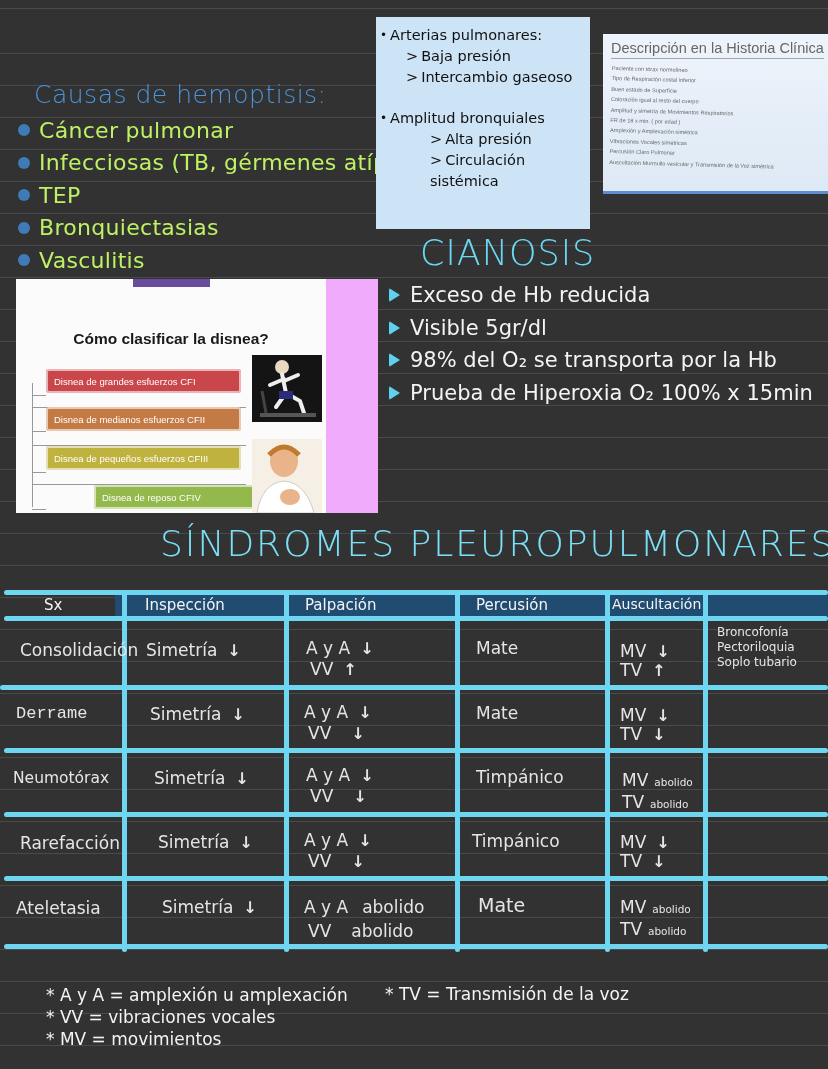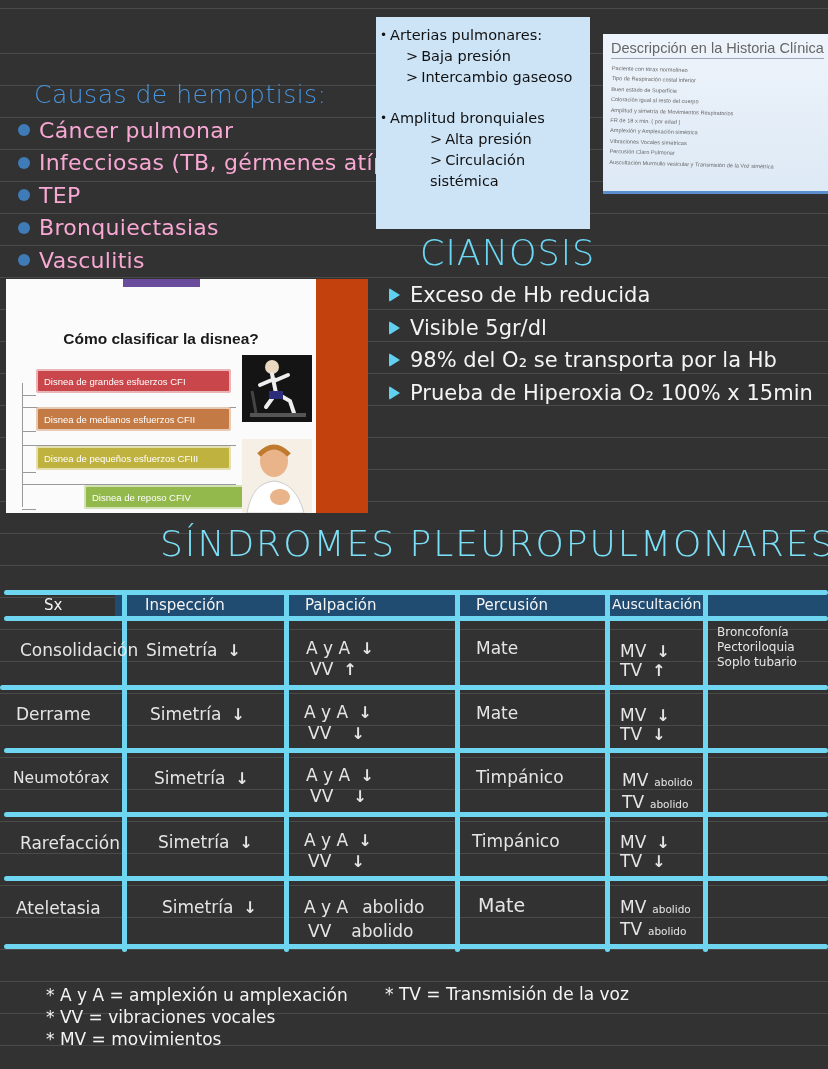--- a/index.html
+++ b/index.html
@@ -20,21 +20,21 @@
   .abs { position: absolute; z-index: 1; }
 
   
   .hemo-title {
     left: 34px; top: 80px; font-size: 25px; color: #4a97e0;
     font-family: "DejaVu Sans", sans-serif; font-weight: 300; letter-spacing: 0.5px;
   }
   .hemo-list { left: 18px; top: 114px; margin: 0; padding: 0; list-style: none; }
   .hemo-list li {
     height: 32.5px; display: flex; align-items: center;
-    font-size: 22px; color: #f9a8d4; letter-spacing: 0.3px;
+    font-size: 22px; color: #bef264; letter-spacing: 0.3px;
   }
   .hemo-list .dot {
     width: 12px; height: 12px; border-radius: 50%; background: #3e7bb7;
     margin-right: 9px; flex-shrink: 0;
   }
 
   
   .sticky {
     left: 376px; top: 17px; width: 214px; height: 212px;
     background: #cde4f7; color: #111;
@@ -61,21 +61,21 @@
     border-bottom: 1px solid #9aa8b8; padding-bottom: 2px;
   }
   .slide-desc .lines {
     position: absolute; left: 9px; top: 29px; font-size: 5.6px; line-height: 10.4px;
     color: #6a6a6a; transform: rotate(1.6deg); transform-origin: left top;
     font-family: "Liberation Sans", sans-serif; white-space: nowrap;
   }
 
   
   .slide-disnea {
-    left: 6px; top: 279px; width: 362px; height: 234px; background: #c2410c;
+    left: 16px; top: 279px; width: 362px; height: 234px; background: #f0abfc;
   }
   .slide-disnea .white {
     position: absolute; left: 0; top: 0; width: 310px; height: 234px; background: #fbfbfb;
   }
   .slide-disnea .purple-bar {
     position: absolute; left: 117px; top: 0; width: 77px; height: 8px; background: #6a4c9c;
   }
   .slide-disnea .title {
     position: absolute; left: 0; top: 51px; width: 310px; text-align: center;
     font-family: "Liberation Sans", sans-serif; font-weight: bold; font-size: 15.5px; color: #1a1a1a;
@@ -288,21 +288,21 @@
   <div class="td" style="left:620px;top:52px;line-height:18px;">
     <div><span>MV</span><span class="arr">↓</span></div>
     <div><span>TV</span><span class="arr">↑</span></div>
   </div>
   <div class="td small" style="left:717px;top:35px;">
     <div>Broncofonía</div>
     <div>Pectoriloquia</div>
     <div>Soplo tubario</div>
   </div>
 
-  <div class="td" style="left:16px;top:114px;">Derrame</div>
+  <div class="td" style="left:16px;top:114px;font-family:Liberation Mono, monospace;">Derrame</div>
   <div class="td" style="left:150px;top:114px;"><span>Simetría</span><span class="arr">↓</span></div>
   <div class="td" style="left:304px;top:112px;">
     <div><span>A y A</span><span class="arr">↓</span></div>
     <div style="margin-left:4px;"><span>VV</span><span class="arr" style="margin-left:20px;">↓</span></div>
   </div>
   <div class="td" style="left:476px;top:113px;">Mate</div>
   <div class="td" style="left:620px;top:116px;line-height:18px;">
     <div><span>MV</span><span class="arr">↓</span></div>
     <div><span>TV</span><span class="arr">↓</span></div>
   </div>

